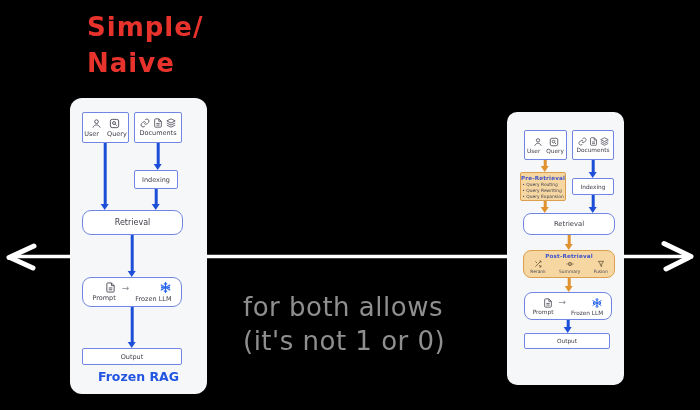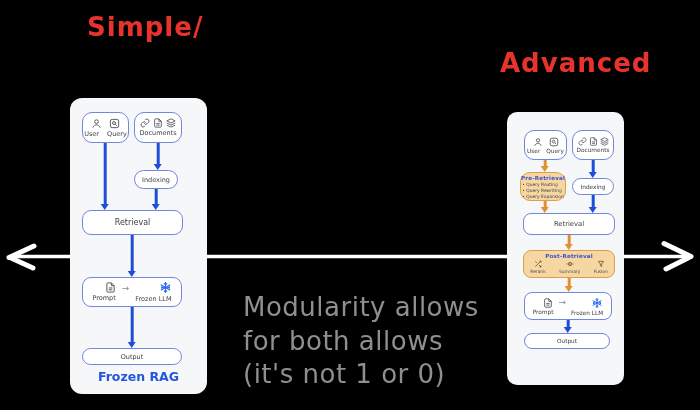--- a/index.html
+++ b/index.html
@@ -4,21 +4,21 @@
 <style>
   html,body{margin:0;padding:0;background:#000;}
   .stage{position:relative;width:700px;height:410px;background:#000;overflow:hidden;
          font-family:"DejaVu Sans", sans-serif;}
   .main-arrow{position:absolute;left:0;top:0;z-index:1;}
   .h-red{position:absolute;color:#e8332d;font-weight:bold;font-size:26px;line-height:36px;
          letter-spacing:1px;z-index:3;}
   .note{position:absolute;left:243px;top:291px;color:#8f8f8f;font-size:26px;line-height:33.5px;
         letter-spacing:.5px;z-index:3;}
   .panel{position:absolute;background:#f6f7f9;border-radius:12px;z-index:2;}
-  .box{position:absolute;background:#fff;border:1px solid #7186e2;border-radius:10px;
+  .box{position:absolute;background:#fff;border:1px solid #7186e2;border-radius:2px;
        display:flex;flex-direction:column;align-items:center;justify-content:center;
        color:#3c3c46;box-sizing:border-box;}
   .obox{background:#f6d7a2;border-color:#dc9f4e;justify-content:flex-start;padding-top:2px;}
   .txt{font-size:6.5px;color:#3c3c46;white-space:nowrap;}
   .txt8{font-size:8px;color:#3c3c46;}
   .adv .txt{font-size:5.8px;}
   .adv .txt8{font-size:6.8px;}
   .irow{display:flex;align-items:center;justify-content:center;gap:7px;margin-bottom:1px;}
   .irow3{display:flex;align-items:center;justify-content:center;gap:3px;margin-bottom:1px;}
   .lrow{display:flex;gap:8px;justify-content:center;}
@@ -46,25 +46,24 @@
 <div class="stage">
 
   <svg class="main-arrow" width="700" height="410" viewBox="0 0 700 410">
     <path d="M12 256.5 H 688" stroke="#fff" stroke-width="3.4" fill="none"></path>
     <path d="M34 246 L9 257.5 M33 268 L11 258" stroke="#fff" stroke-width="5" stroke-linecap="round" fill="none"></path>
     <path d="M664 243.5 L691 256.5 M666 269 L689 257.5" stroke="#fff" stroke-width="5" stroke-linecap="round" fill="none"></path>
   </svg>
 
   <div class="h-red" style="left:87px;top:9px">
     <div>Simple/</div>
+    <div>Naive</div>
   </div>
-  <div class="h-red" style="left:500px;top:45px">Advanced</div>
 
   <div class="note">
-    <div>Modularity allows</div>
     <div>for both allows</div>
     <div>(it's not 1 or 0)</div>
   </div>
 
   <div class="panel" style="left:70px;top:98px;width:137px;height:296px">
 
     <div class="va" style="--c:#1d4ed8;left:35px;top:45px;height:61px"></div>
     <div class="va" style="--c:#1d4ed8;left:88px;top:45px;height:21px"></div>
     <div class="va" style="--c:#1d4ed8;left:86px;top:91px;height:15px"></div>
     <div class="va" style="--c:#1d4ed8;left:62px;top:137px;height:36px"></div>

